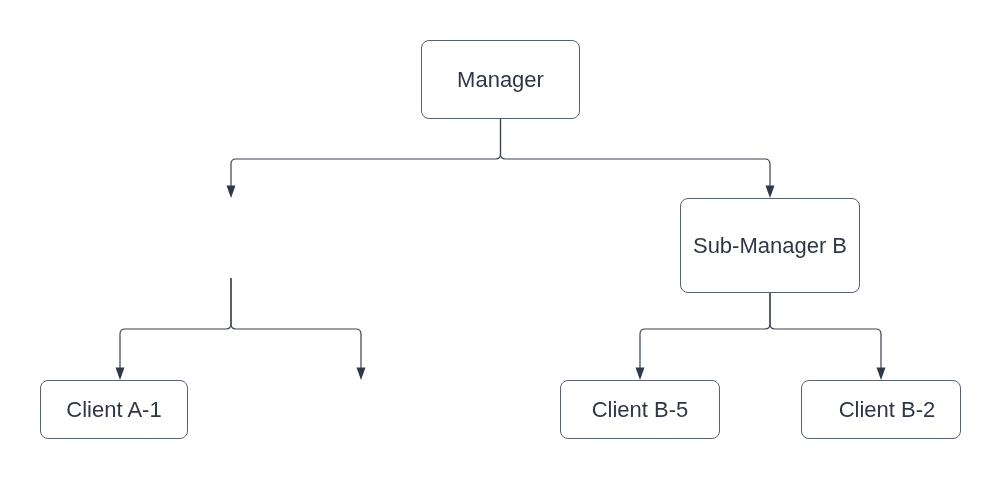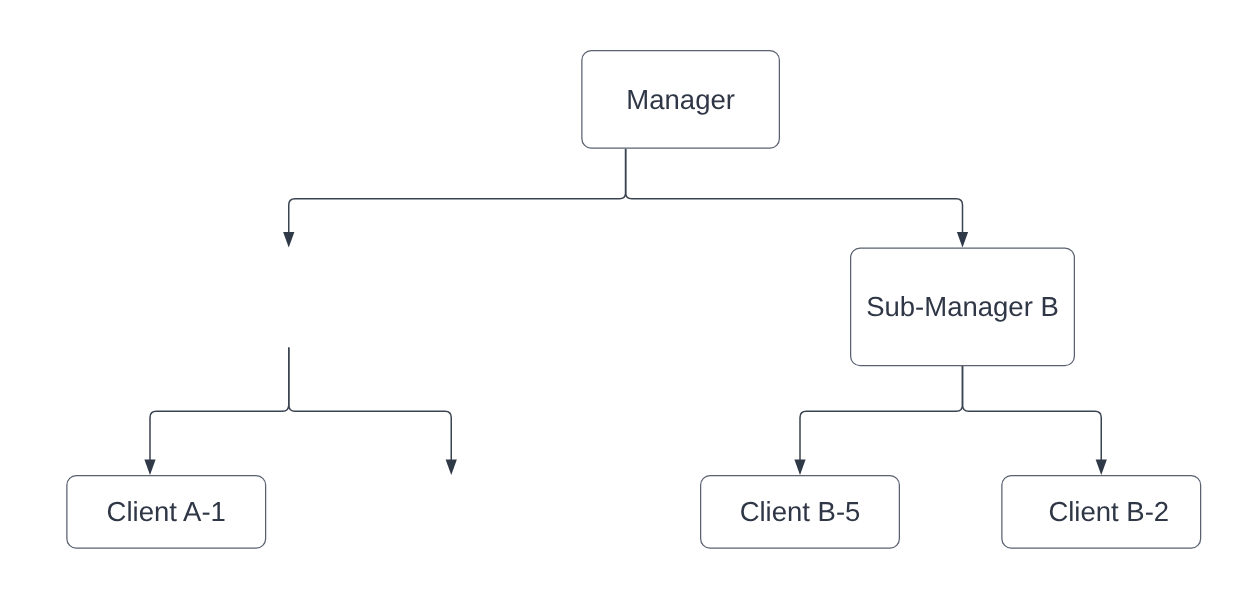--- a/index.html
+++ b/index.html
@@ -83,30 +83,30 @@
       <path d="M 770 278 L 770 324 Q 770 329 765 329 L 645 329 Q 640 329 640 334 L 640 368"></path>
       <polygon points="635.5,367.5 644.5,367.5 640,380"></polygon>
     </g>
 
     <g class="edge">
       <path d="M 770 278 L 770 324 Q 770 329 775 329 L 876 329 Q 881 329 881 334 L 881 368"></path>
       <polygon points="876.5,367.5 885.5,367.5 881,380"></polygon>
     </g>
   </svg>
 
-  <div class="node" style="left:421px; top:40px; width:159px; height:79px;margin-left:44px;">
+  <div class="node" style="left:421px; top:40px; width:159px; height:79px;">
     <span>Manager</span>
   </div>
 
 
   <div class="node" style="left:680px; top:198px; width:180px; height:95px;">
     <span>Sub-Manager B</span>
   </div>
 
-  <div class="node" style="left:40px; top:380px; width:160px; height:59px;margin-left:13px;">
+  <div class="node" style="left:40px; top:380px; width:148px; height:59px;">
     <span>Client A-1</span>
   </div>
 
 
   <div class="node" style="left:560px; top:380px; width:160px; height:59px;">
     <span>Client B-5</span>
   </div>
 
   <div class="node" style="left:801px; top:380px; width:160px; height:59px;padding-left:12px;">
     <span>Client B-2</span>

